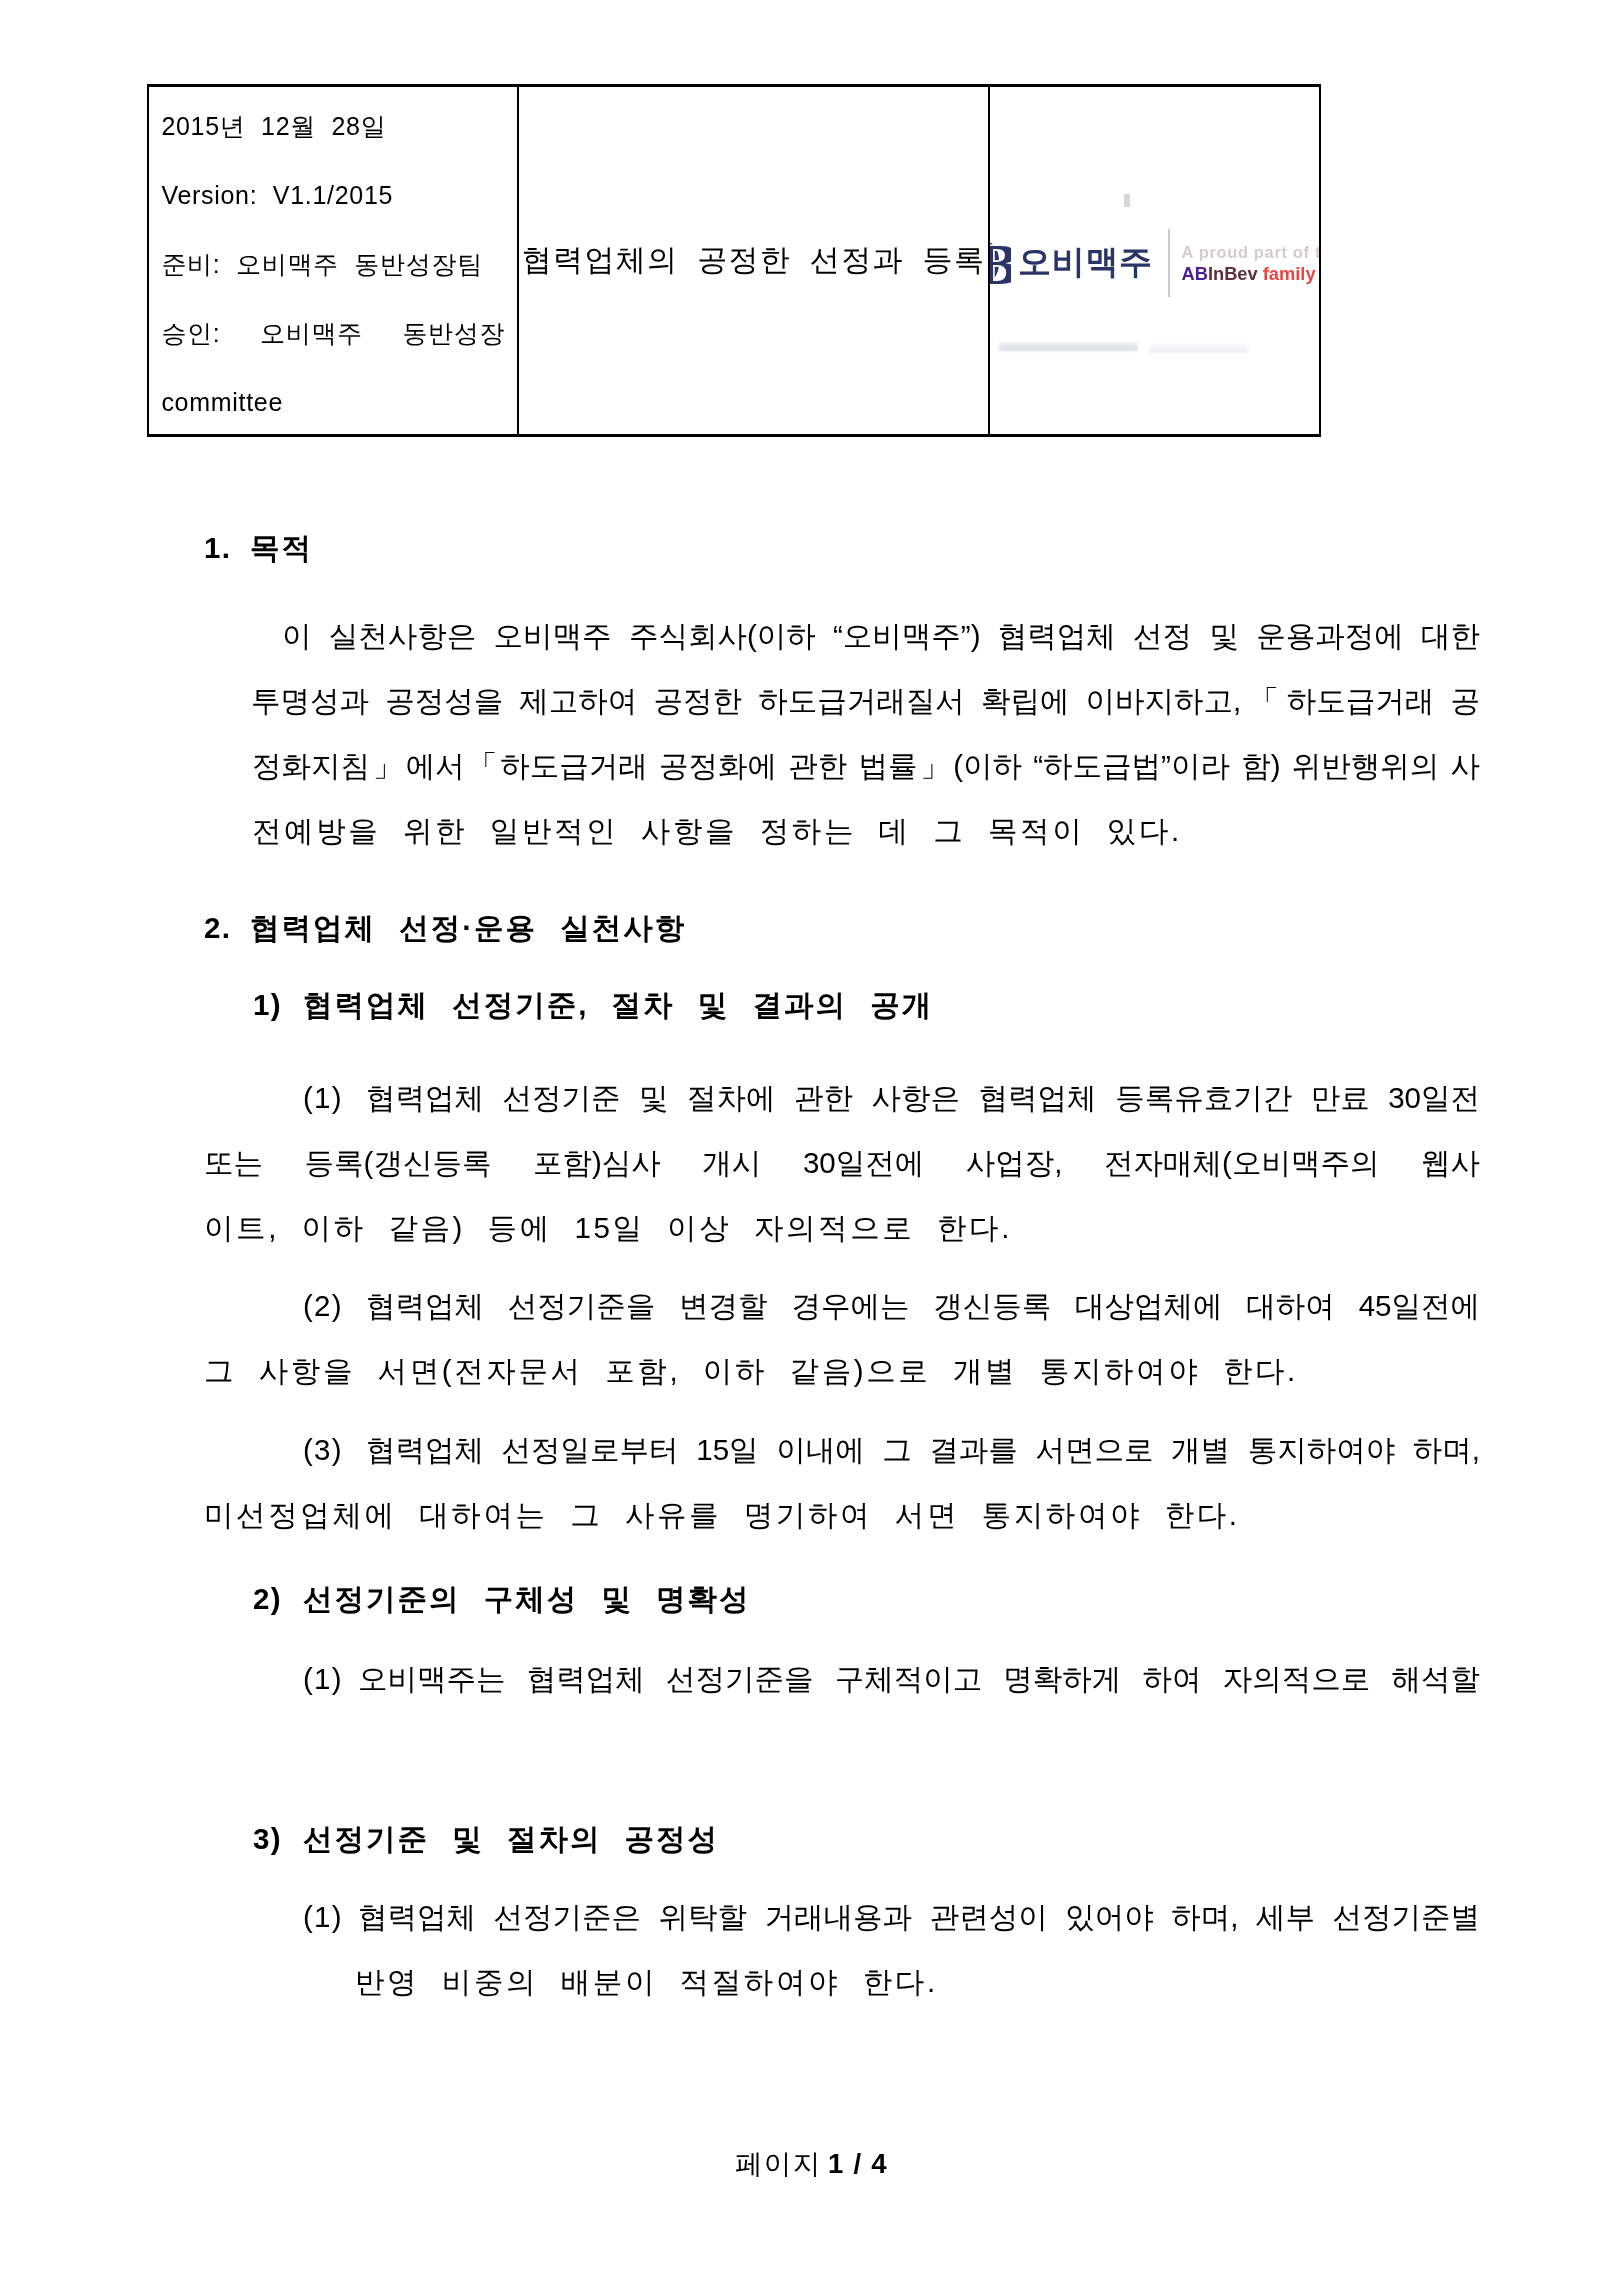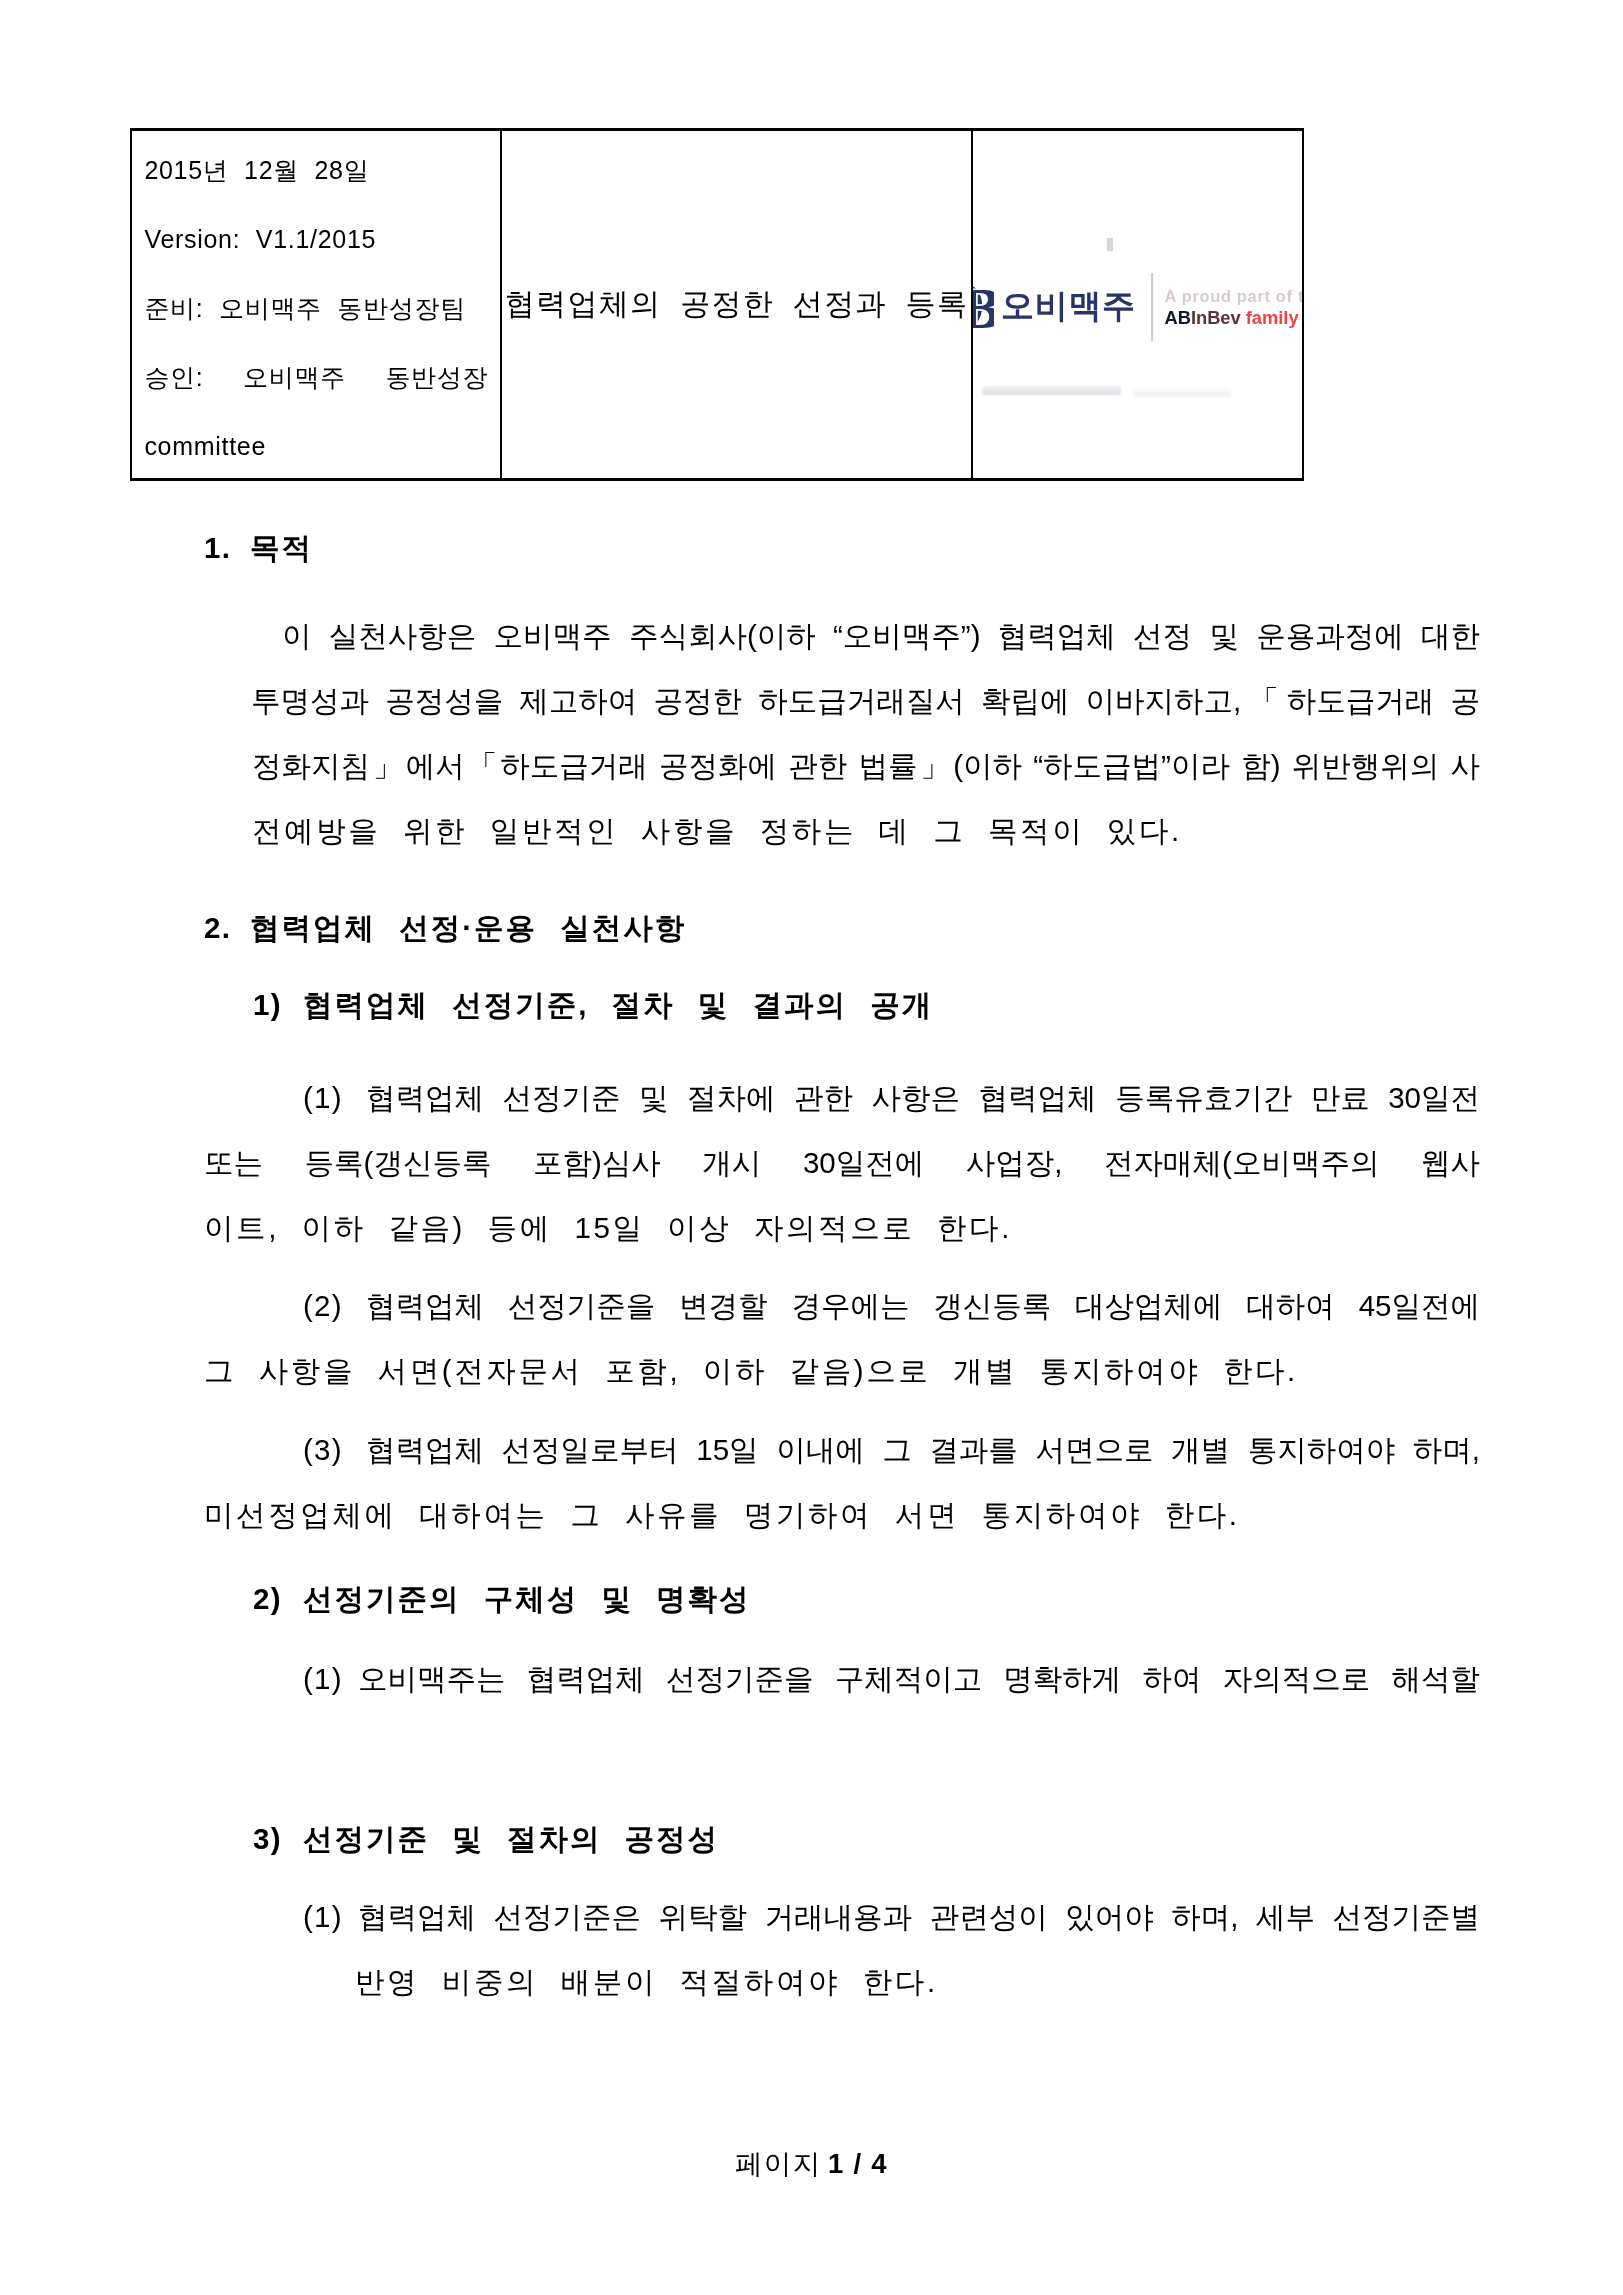--- a/index.html
+++ b/index.html
@@ -5,25 +5,24 @@
   * { margin:0; padding:0; box-sizing:border-box; }
   html,body { background:#ffffff; }
   body {
     width:1623px; height:2295px; position:relative;
     font-family:"Liberation Sans", sans-serif; color:#000;
   }
   .page { position:absolute; inset:0; background:#fff; }
 
   
   .hdr-table {
-    position:absolute; left:130px; top:84px; width:1174px; height:353px;
+    position:absolute; left:147px; top:84px; width:1174px; height:353px;
     border-top:3.9px solid #000; border-bottom:3.9px solid #000;
     border-left:2px solid #000; border-right:2px solid #000;
     display:flex;
-    margin-top:44px;
   }
   .cell-meta {
     width:370px; border-right:2px solid #000;
     padding:17px 11.8px 0 12.4px; font-size:25px; line-height:45px;
     word-spacing:7.9px; letter-spacing:0.7px;
   }
   .cell-meta .entry { margin-bottom:24px; }
   .cell-meta .entry.spread { text-align:justify; text-align-last:justify; }
   .cell-title {
     flex:1; display:flex; align-items:center; justify-content:center;
@@ -35,21 +34,21 @@
     position:absolute; left:0; right:0; top:136px; height:79px;
     display:flex; align-items:center; justify-content:center; gap:6.5px;
     transform:translateX(-3.9px);
   }
   .ob-mark { width:52px; height:56px; flex:0 0 auto; }
   .ob-kr { font-size:33px; font-weight:bold; color:#293467; letter-spacing:0.7px; white-space:nowrap; }
   .logo-divider { width:1.3px; height:68px; background:#cfc8c8; margin:0 5.2px 0 9.2px; flex:0 0 auto; }
   .tagline { line-height:22px; white-space:nowrap; }
   .tagline .t1 { font-size:16.4px; font-weight:bold; color:#d8caca; letter-spacing:0.7px; }
   .tagline .t2 { font-size:18.3px; font-weight:bold; }
-  .tagline .ab { color:#0f172a; }
+  .tagline .ab { color:#4c1d95; }
   .tagline .inbev { color:#5e3139; }
   .tagline .fam { color:#ef4444; }
 
   .logo-tick { position:absolute; left:134px; top:107px; width:5.9px; height:13px; background:#c9c9c9; opacity:.75; }
   .logo-reflect { position:absolute; height:9.2px; border-radius:1.3px;
     background:linear-gradient(to bottom,#eceef1,#c5c9d2); filter:blur(1px); }
   .logo-reflect.r1 { left:9.2px; top:255px; width:139px; opacity:.65; }
   .logo-reflect.r2 { left:160px; top:257px; width:98px; opacity:.28; }
 
   

